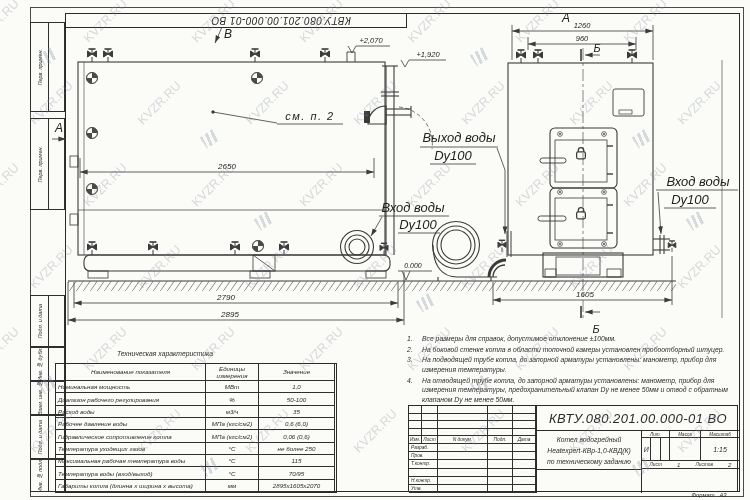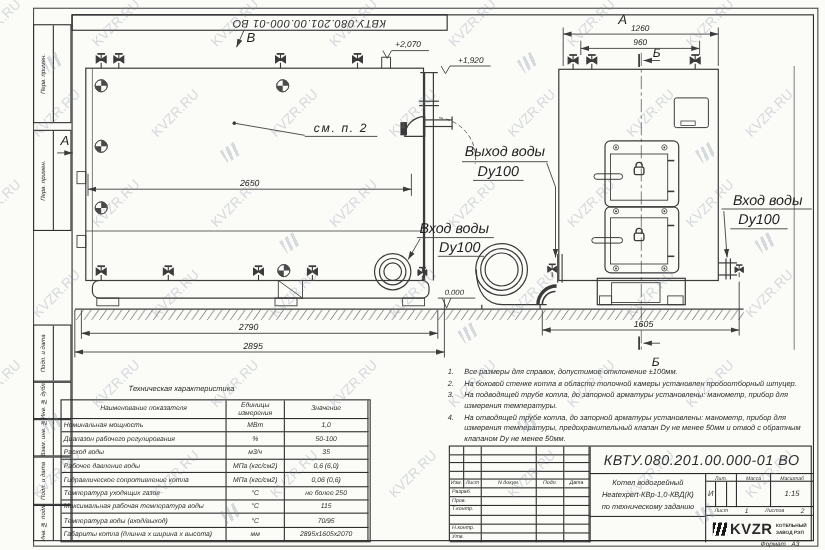--- a/index.html
+++ b/index.html
@@ -456,28 +456,20 @@
         <div></div>
         <div></div>
         <div></div>
         <div>1:15</div>
       </div>
       <div class="tr-sheets">
         <span class="sl">Лист</span>
         <span class="sv">1</span>
         <span class="sl">Листов</span>
         <span class="sv">2</span>
-      </div>
-      <div class="tr-brand">
-        <span class="brand-bars"></span>
-        <span class="brand-txt">KVZR</span>
-        <span class="brand-sub">
-          <div>КОТЕЛЬНЫЙ</div>
-          <div>ЗАВОД РЭП</div>
-        </span>
       </div>
     </div>
   </div>
 
   <div class="fmt">
     <span>Формат</span>
     <span>А3</span>
   </div>
 
   <div class="wm-layer">

